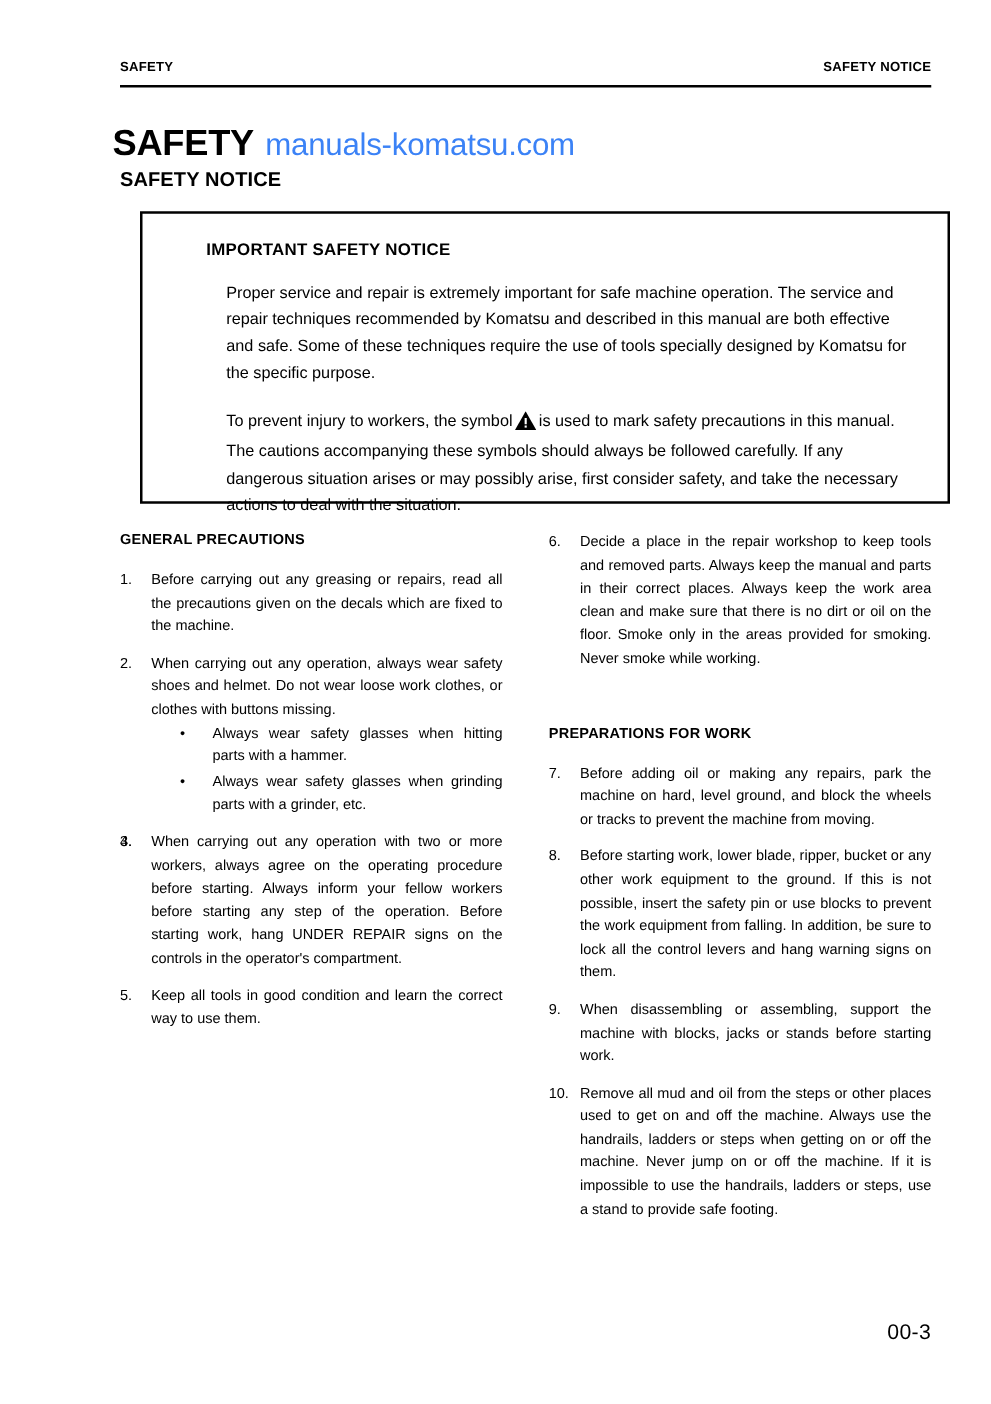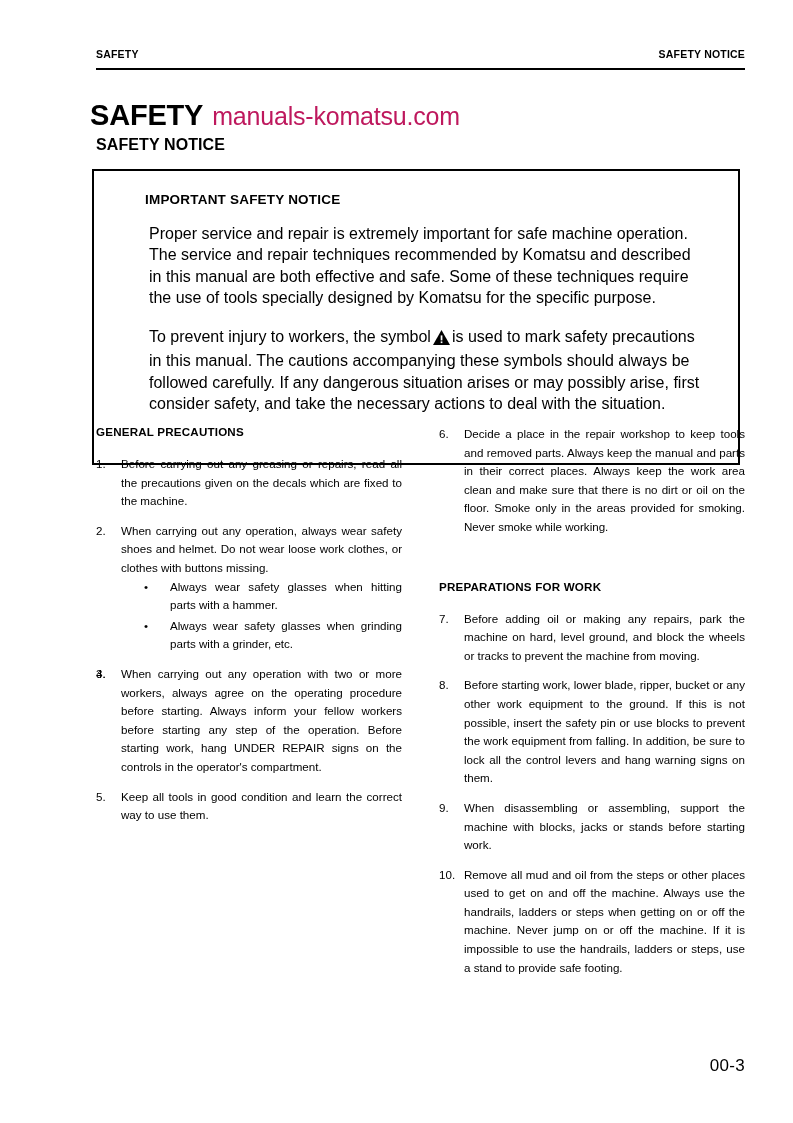--- a/index.html
+++ b/index.html
@@ -54,57 +54,57 @@
     align-items: baseline;
   }
   .title-main {
     font-size: 29px;
     font-weight: bold;
     letter-spacing: -0.2px;
   }
   .watermark {
     font-size: 25px;
     font-weight: normal;
-    color: #be185d;
+    color: #3b82f6;
     margin-left: 9px;
     letter-spacing: -0.2px;
   }
   .subtitle {
     position: absolute;
     left: 96px;
     top: 136px;
     font-size: 16px;
     font-weight: bold;
     letter-spacing: 0.1px;
   }
 
   
   .notice-box {
     position: absolute;
-    left: 92px;
+    left: 112px;
     top: 169px;
     width: 648px;
-    height: 296px;
+    height: 234px;
     border: 2px solid #000;
     box-sizing: border-box;
   }
   .notice-inner {
     padding: 21px 24px 0 51px;
   }
   .notice-title {
     font-size: 13.5px;
     font-weight: bold;
     letter-spacing: 0.2px;
     margin: 0 0 16px 0;
   }
   .notice-para {
-    font-size: 16px;
+    font-size: 13px;
     line-height: 21.3px;
     text-align: left;
-    margin: 4px;
+    margin: 16px;
     width: 552px;
   }
   .notice-para + .notice-para {
     margin-top: 18px;
   }
   .warn-tri {
     display: inline-block;
     vertical-align: -3px;
     margin: 0 2px;
   }

